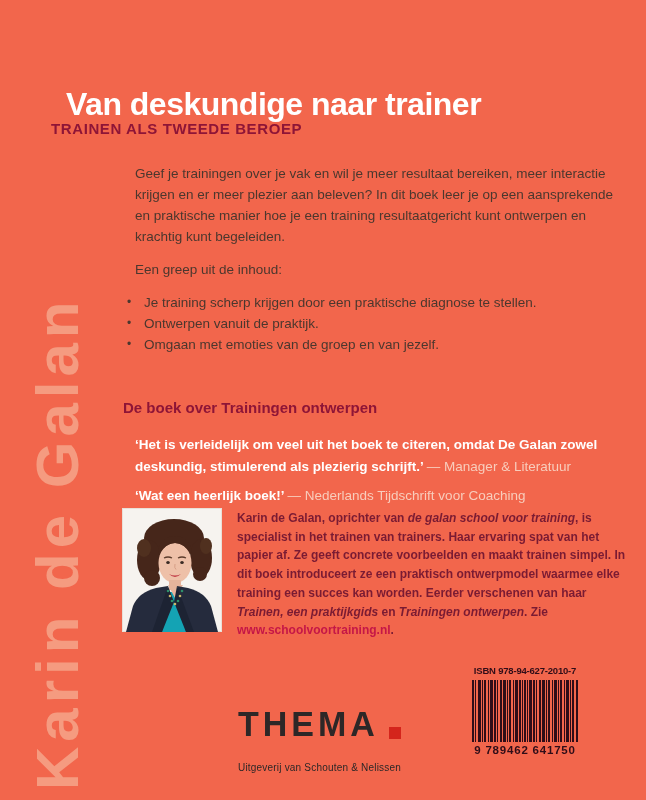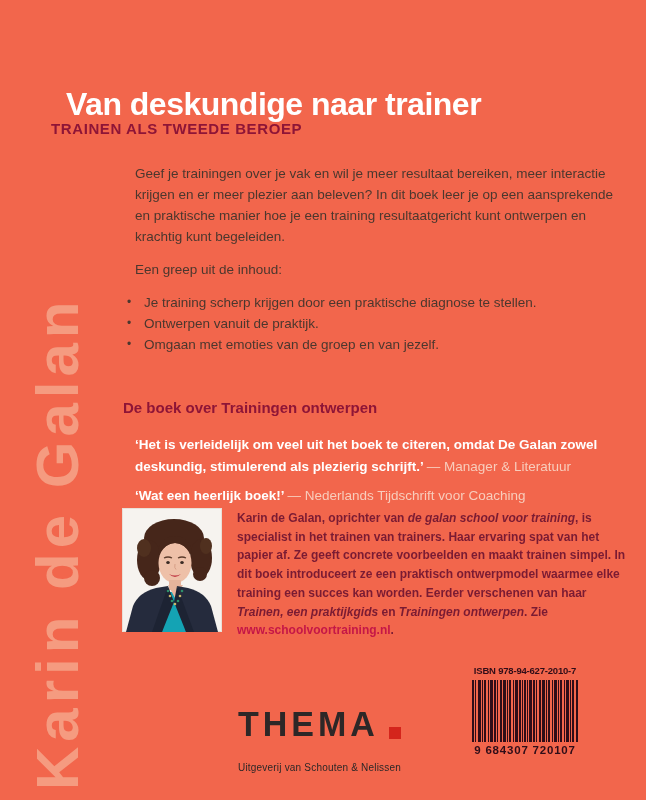--- a/index.html
+++ b/index.html
@@ -220,14 +220,14 @@
     <rect x="80" y="0" width="1" height="62"></rect>
       <rect x="82" y="0" width="3" height="62"></rect>
     <rect x="86" y="0" width="1" height="62"></rect>
       <rect x="88" y="0" width="2" height="62"></rect>
     <rect x="92" y="0" width="1" height="62"></rect>
       <rect x="94" y="0" width="3" height="62"></rect>
     <rect x="98" y="0" width="1" height="62"></rect>
       <rect x="100" y="0" width="2" height="62"></rect>
     <rect x="104" y="0" width="2" height="62"></rect>
   </svg>
-  <div class="barcode-digits">9 684307 720107</div>
+  <div class="barcode-digits">9 789462 641750</div>
 </div>
 
 </body></html>

